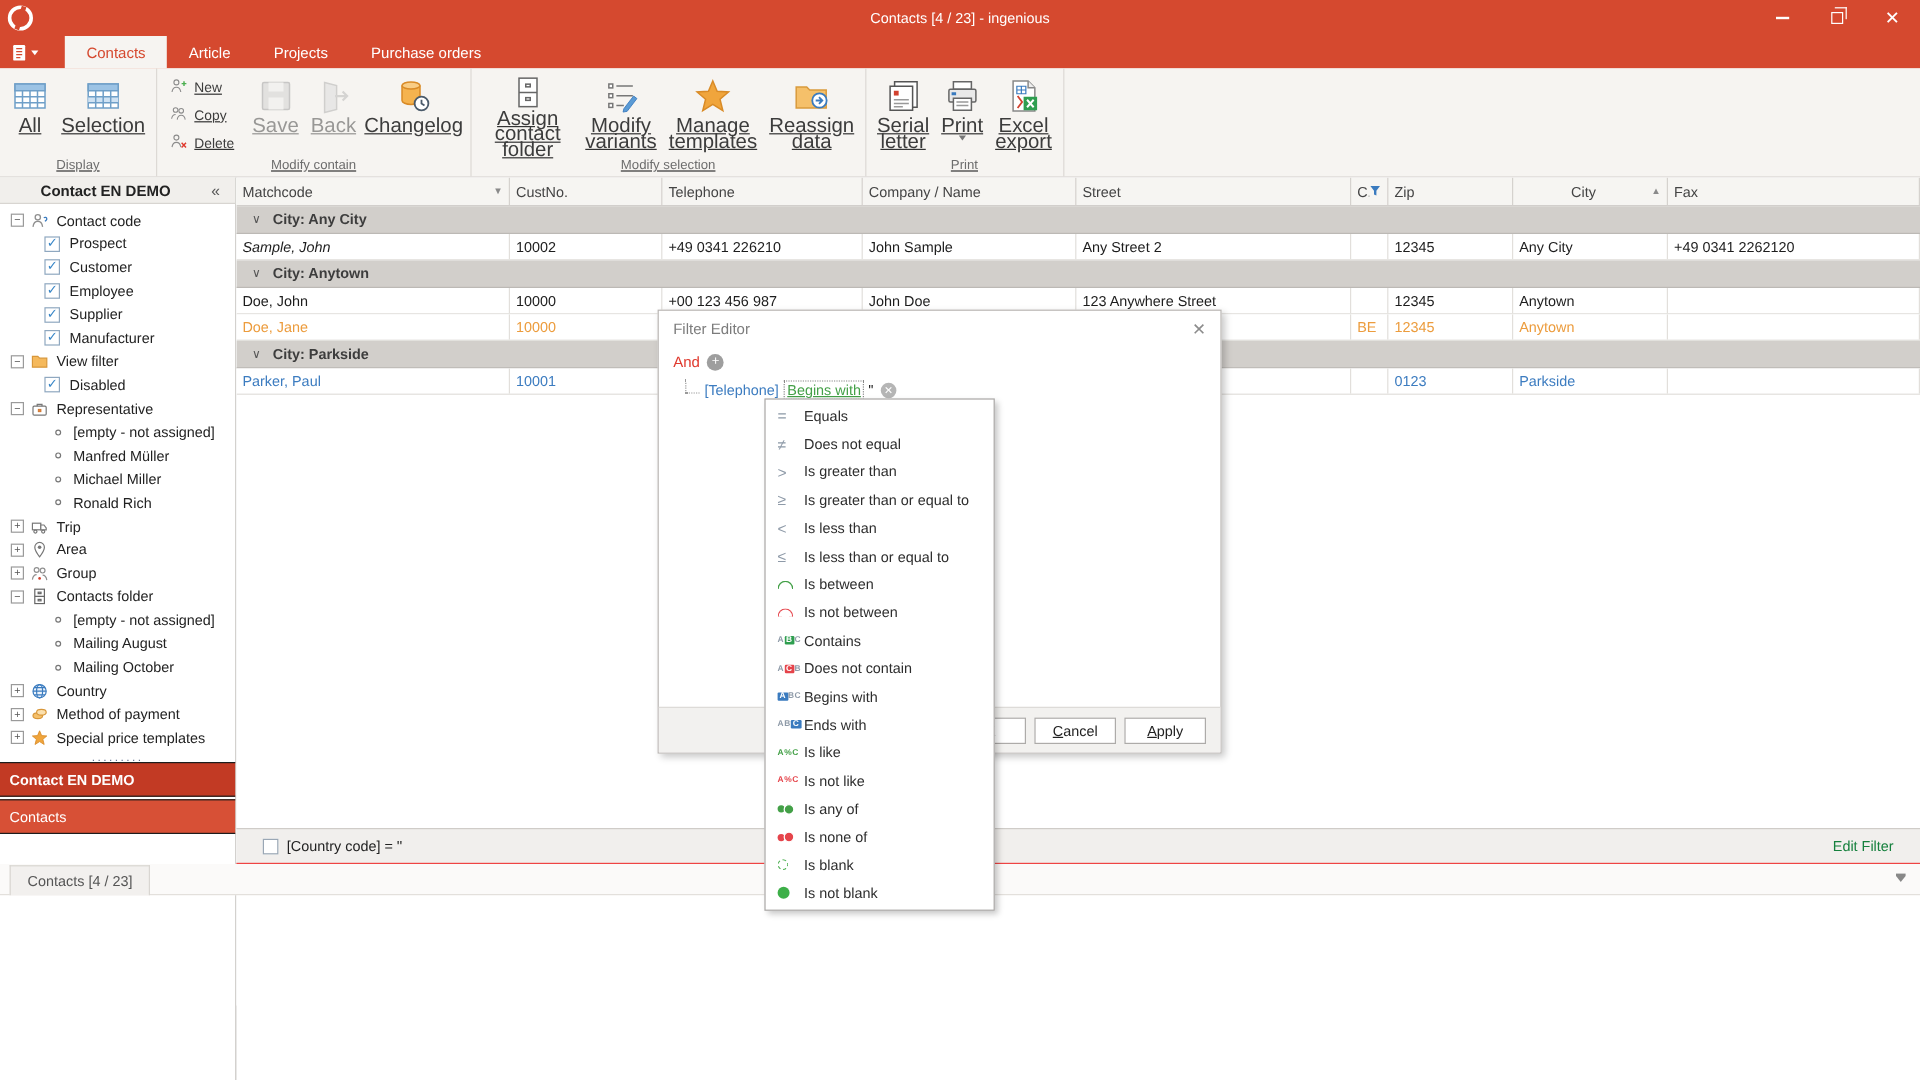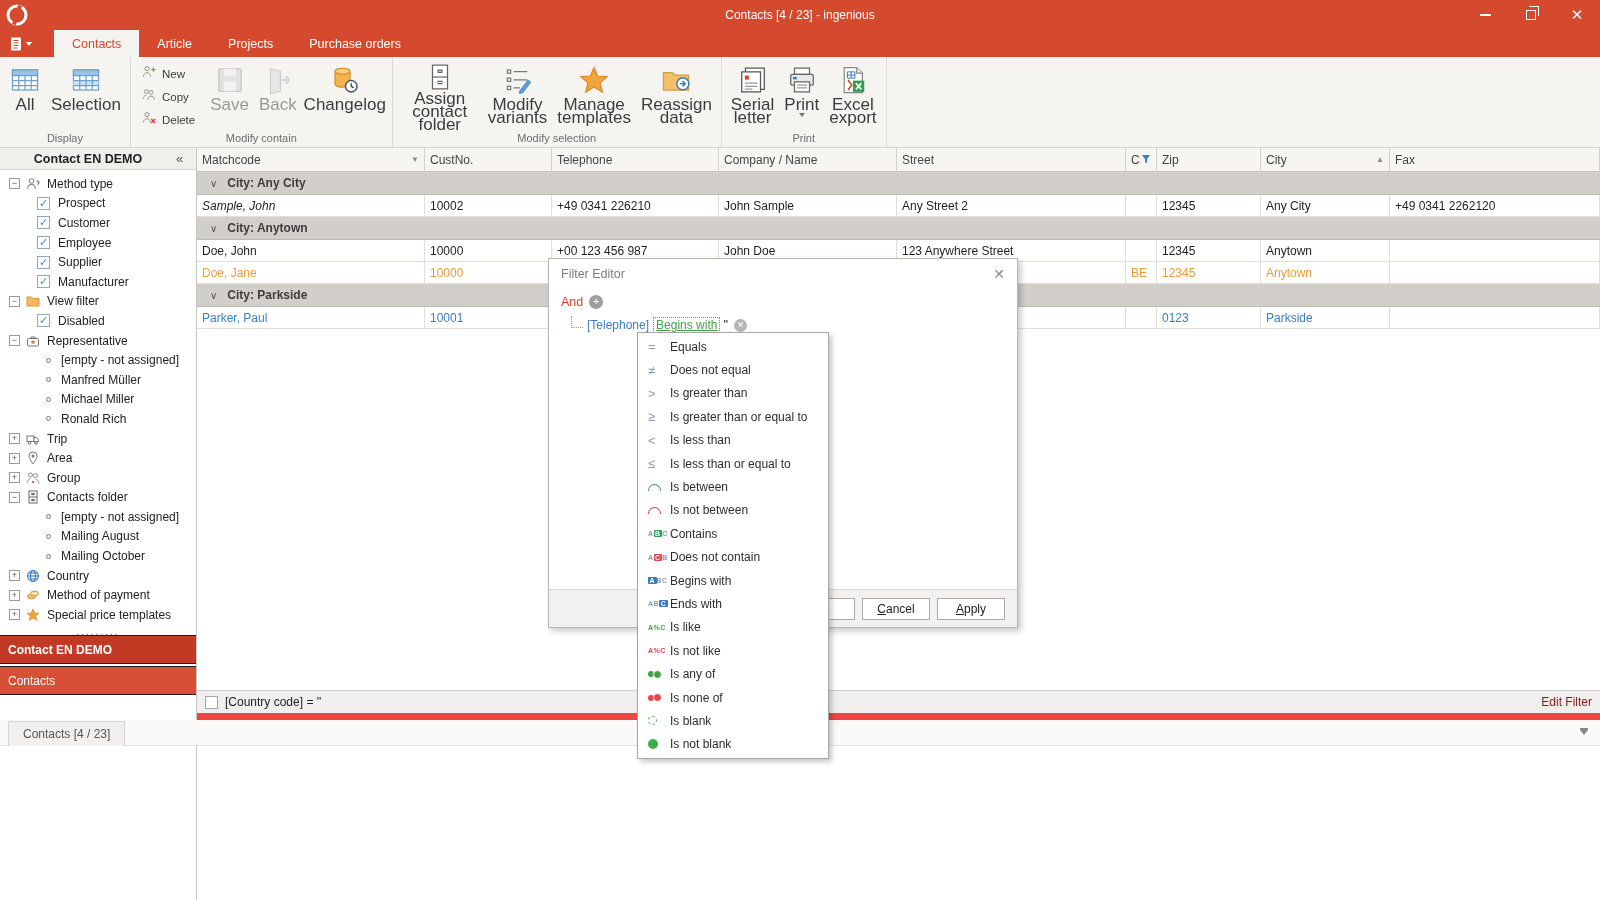--- a/index.html
+++ b/index.html
@@ -28,21 +28,21 @@
   .tab { padding:0 18px; display:flex; align-items:center; color:#fff; font-size:12.5px; cursor:default; }
   .tab.active { background:#f6f4f1; color:#d5492f; }
   .tab-right { margin-left:auto; display:flex; align-items:center; gap:10px; padding-right:14px; color:#fff; }
   .chev-up { width:9px; height:9px; border-left:2px solid #fff; border-top:2px solid #fff; transform:rotate(45deg) translateY(3px); }
   .search-input { width:122px; height:20px; border:1px solid #9c9c9c; background:#fff; font-size:12px; padding:0 4px; font-family:inherit; }
   .binoc svg { width:20px; height:20px; }
   .help-q { font-size:15px; color:#fff; }
 
   
   .ribbon { position:absolute; left:0; top:57px; width:1600px; height:91px; background:#f6f4f1; border-bottom:1px solid #d8d5d1; display:flex; }
-  .rgroup { display:flex; flex-direction:column; border-right:1px solid #ddd9d5; padding:2px 4px 0 4px; }
+  .rgroup { display:flex; flex-direction:column; border-right:1px solid #ddd9d5; padding:2px 4px 0 4px;text-decoration:underline; }
   .rgroup-body { display:flex; flex:1; align-items:flex-start; }
   .rgroup-label { text-align:center; color:#6d6d6d; font-size:11px; height:16px; line-height:15px; }
   .bigbtn { display:flex; flex-direction:column; align-items:center; justify-content:flex-start; padding:3px 5px 1px 5px; min-width:42px; max-width:86px; height:72px; cursor:default; }
   .bigbtn .bicon { height:36px; display:flex; align-items:center; justify-content:center; }
   .bigbtn .bicon svg { width:30px; height:30px; }
   .bigbtn .blabel { font-size:17px; line-height:13px; text-align:center; color:#3c3c3c; white-space:pre-line; }
   .bigbtn.disabled { filter:grayscale(1); opacity:.5; }
   .smallstack { display:flex; flex-direction:column; justify-content:flex-start; padding-top:3px; margin-right:4px; }
   .smallbtn { display:flex; align-items:center; gap:5px; height:23px; padding:0 6px; cursor:default; }
   .smallbtn svg { width:16px; height:16px; }
@@ -74,24 +74,24 @@
   .hsort { color:#8a8a8a; font-size:8px; margin-left:3px; }
   .funnel svg { width:10px; height:10px; }
   .grouprow { display:flex; align-items:center; height:23px; background:#d2cfcb; border-bottom:1px solid #bcb9b5; color:#3d3d3d; font-weight:bold; }
   .gchev { margin-left:13px; margin-right:10px; color:#555; font-size:10px; font-weight:normal; }
   .datarow { display:flex; height:22px; border-bottom:1px solid #e2dfdb; background:#fff; }
   .dcell { padding:0 5px; display:flex; align-items:center; border-right:1px solid #e2dfdb; overflow:hidden; white-space:nowrap; font-size:12px; color:#1d1d1d; }
   .datarow.c-orange .dcell { color:#ec9c3d; }
   .datarow.c-blue .dcell { color:#3c7cc0; }
 
   
-  .filterbar { position:absolute; left:197px; top:690px; width:1403px; height:30px; background:#f1efed; border-top:1px solid #cfccc8; border-bottom:7px solid #ef4444; display:flex; align-items:center; padding:0 8px; }
+  .filterbar { position:absolute; left:197px; top:690px; width:1403px; height:30px; background:#f1efed; border-top:1px solid #cfccc8; border-bottom:1px solid #ef4444; display:flex; align-items:center; padding:0 22px; }
   .fb-check { width:13px; height:13px; border:1px solid #9aa7b5; background:#fff; margin-right:7px; flex:none; }
   .fb-text { color:#222; }
-  .fb-edit { margin-left:auto; color:#7f1d1d; }
+  .fb-edit { margin-left:auto; color:#15803d; }
   .bottomtabs { position:absolute; left:0; top:720px; width:1600px; height:26px; background:#fbfaf9; border-bottom:1px solid #e3e0dc; }
   .btab { position:absolute; left:8px; top:1px; height:25px; padding:0 14px; background:#f2f0ee; border:1px solid #d9d6d2; border-bottom:none; display:flex; align-items:center; color:#555; }
   .btabs-caret { position:absolute; right:12px; top:10px; width:0; height:0; border-left:4px solid transparent; border-right:4px solid transparent; border-top:5px solid #888; }
   .btabs-caret:after { content:""; position:absolute; left:-4px; top:-7px; width:8px; height:1.5px; background:#888; }
 
   
   .dialog { position:absolute; left:548px; top:258px; width:470px; height:370px; background:#fff; border:1px solid #b9b6b3; box-shadow:3px 3px 6px rgba(0,0,0,.22); }
   .dlg-title { height:30px; display:flex; align-items:center; padding:0 12px; color:#7c7c7c; font-size:12.5px; }
   .dlg-close { margin-left:auto; color:#8c8c8c; font-size:14px; cursor:default; }
   .dlg-body { padding:6px 12px; }
@@ -359,21 +359,21 @@
     <div class="tree" id="tree">
         <div class="trow">
           <span class="expbox">−</span>
           <span class="tico">
             <svg viewBox="0 0 14 14" fill="none">
               <circle cx="5.5" cy="4" r="2.2" stroke="#909090" stroke-width="1.1"></circle>
               <path d="M1.5 12c.4-3 2.2-4.6 4-4.6s3.6 1.6 4 4.6" stroke="#909090" stroke-width="1.1"></path>
               <path d="M10.5 4.5c1-.8 2.5-.3 2.5 1 0 1-1 1.2-1.4 2" stroke="#3a7bbf" stroke-width="1.1"></path>
             </svg>
           </span>
-          <span class="tlabel">Method type</span>
+          <span class="tlabel">Contact code</span>
         </div>
         <div class="trow">
           <span class="checkbox">✓</span>
           <span class="tlabel">Prospect</span>
         </div>
         <div class="trow">
           <span class="checkbox">✓</span>
           <span class="tlabel">Customer</span>
         </div>
         <div class="trow">
@@ -542,21 +542,21 @@
         </div>
         <div class="hcell" style="width: 31px; flex: 0 0 auto;">
           <span class="hlabel">C...</span>
           <span class="funnel"><svg viewBox="0 0 10 10">
               <path d="M1 1h8L6 5v4L4 8V5z" fill="#3a7bbf"></path>
             </svg></span>
         </div>
         <div class="hcell" style="width: 104px; flex: 0 0 auto;">
           <span class="hlabel">Zip</span>
         </div>
-        <div class="hcell" style="width: 129px; flex: 0 0 auto;">
+        <div class="hcell" style="width: 129px; flex: 0 0 auto; text-align: center;">
           <span class="hlabel">City</span>
           <span class="hsort">▲</span>
         </div>
         <div class="hcell" style="width: 210px; flex: 0 0 auto;">
           <span class="hlabel">Fax</span>
         </div>
       </div>
     <div id="grows">
         <div class="grouprow">
           <span class="gchev">∨</span>

